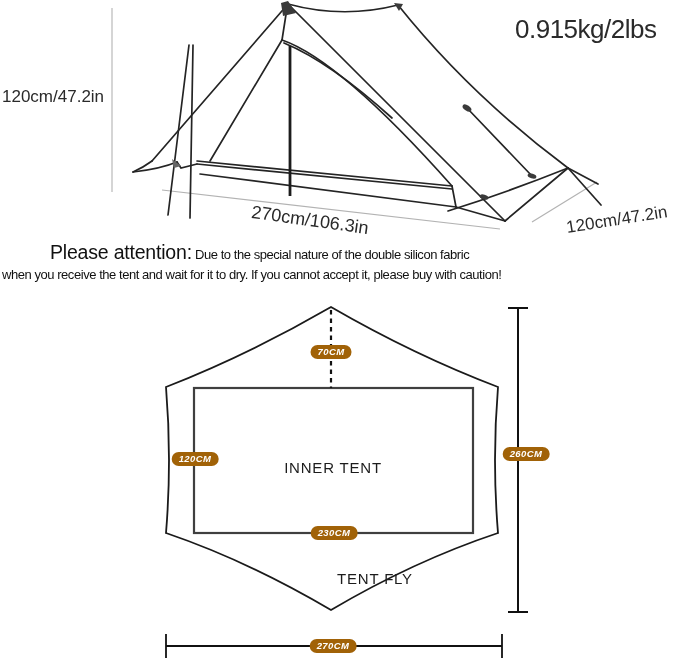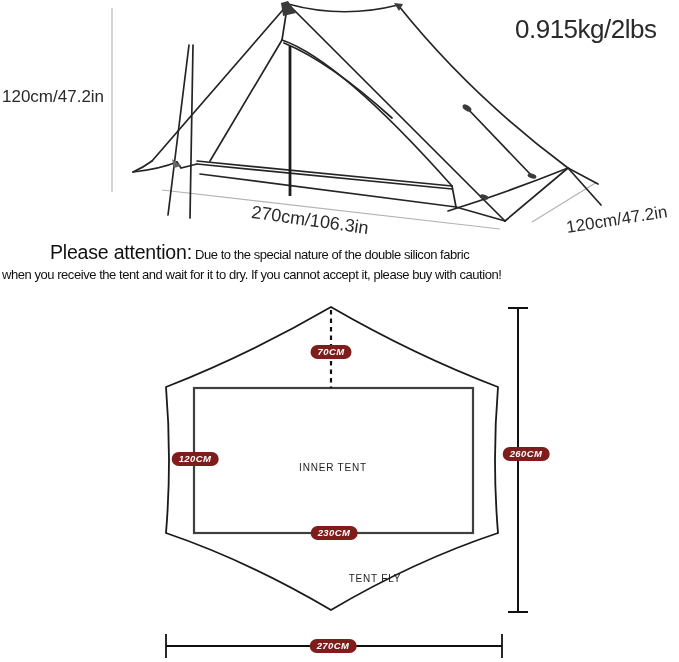--- a/index.html
+++ b/index.html
@@ -20,27 +20,27 @@
   #attention{left:2px;top:240px;width:676px;color:#111;}
   #attention .l1{height:25px;line-height:25px;white-space:nowrap;}
   #attention .big{font-size:19.5px;letter-spacing:-0.2px;margin-left:48px;}
   #attention .body-txt{font-size:13px;letter-spacing:-0.45px;}
   #attention .ln{height:20px;line-height:20px;white-space:nowrap;}
   
   #floor-plan{left:0;top:300px;width:679px;height:362px;}
   #floor-plan svg{position:absolute;left:0;top:0;}
   .pill{
     position:absolute;transform:translate(-50%,-50%);
-    background:#7f1d1d;color:#ffffff;border-radius:8px;
+    background:#a16207;color:#ffffff;border-radius:8px;
     font-size:9.5px;font-weight:bold;font-style:italic;letter-spacing:0.4px;
     padding:1px 7px 2px 7px;white-space:nowrap;z-index:3;
   }
   .plan-txt{
     position:absolute;transform:translate(-50%,-50%);
-    font-size:10px;font-weight:500;letter-spacing:0.8px;color:#1c1c1c;white-space:nowrap;
+    font-size:15px;font-weight:500;letter-spacing:0.8px;color:#1c1c1c;white-space:nowrap;
   }
 </style>
 </head>
 <body>
 
 <div id="tent-view" class="abs">
   <svg width="679" height="238" viewBox="0 0 679 238">
     <g stroke="#b3b3b3" stroke-width="1.1" fill="none">
       <path d="M112,8 L112,192"></path>
       <path d="M162,190 L500,229"></path>

